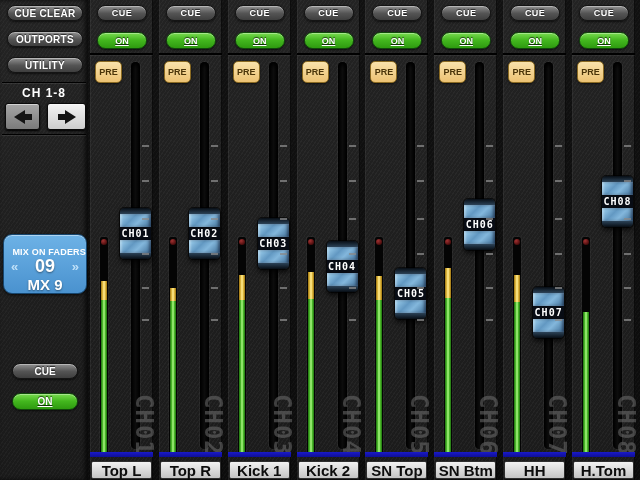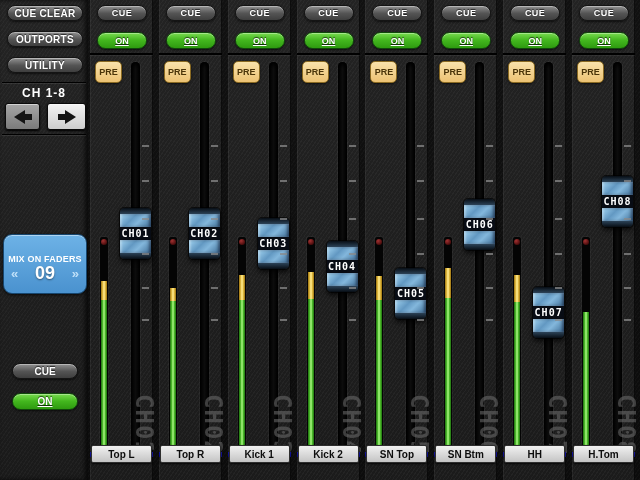--- a/index.html
+++ b/index.html
@@ -40,21 +40,21 @@
   .tri-l{width:0;height:0;border-top:7px solid transparent;border-bottom:7px solid transparent;border-right:11px solid #141414;}
   .tri-r{width:0;height:0;border-top:7px solid transparent;border-bottom:7px solid transparent;border-left:11px solid #141414;}
   .tail{width:7px;height:6px;background:#141414;}
 
   .mix-box{
     position:absolute;left:3px;top:234px;width:82px;height:58px;border-radius:9px;
     background:linear-gradient(#6db2e6,#4a92cf);border:1px solid #17466e;
     box-shadow:inset 0 1px 0 rgba(255,255,255,.45), 0 1px 3px rgba(0,0,0,.7);
     color:#fff;
   }
-  .mix-title{margin-top:19px;text-align:center;font-size:9px;font-weight:bold;letter-spacing:.2px;}
+  .mix-title{margin-top:12px;text-align:right;font-size:9px;font-weight:bold;letter-spacing:.2px;}
   .mix-row{display:flex;align-items:center;justify-content:space-between;padding:0 7px;height:19px;}
   .chev{color:#bfe0f8;font-size:13px;font-weight:bold;line-height:1;}
   .mix-num{font-size:18px;font-weight:bold;text-shadow:0 1px 2px rgba(0,0,0,.45);}
   .mix-name{text-align:center;font-size:15px;font-weight:bold;text-shadow:0 1px 2px rgba(0,0,0,.45);}
 
   .sends-btn{
     position:absolute;left:8px;top:308px;width:72px;height:36px;border-radius:9px;
     background:linear-gradient(#3179c7,#1d5299 50%,#17468a);border:1px solid #0b2c5c;
     box-shadow:inset 0 1px 0 rgba(255,255,255,.35), 0 1px 3px rgba(0,0,0,.7);
     color:#fff;font-size:10.5px;font-weight:bold;text-align:center;
@@ -118,23 +118,23 @@
     display:flex;align-items:center;justify-content:center;
   }
   .watermark{
     position:absolute;right:-3px;bottom:24px;
     writing-mode:vertical-rl;
     font-family:"DejaVu Sans Mono",monospace;font-weight:bold;font-size:24px;letter-spacing:1px;
     color:#6e6e6e;opacity:.55;line-height:1;
   }
   .color-bar{position:absolute;left:0;bottom:23px;width:63px;height:5px;}
   .name-box{
-    position:absolute;left:1px;bottom:17px;width:59px;height:16px;border-radius:2px;
+    position:absolute;left:1px;bottom:1px;width:59px;height:16px;border-radius:2px;
     background:linear-gradient(#f1f1f1,#c4c4c4);border:1px solid #2e2e2e;
-    color:#0d0d0d;font-size:10px;font-weight:bold;
+    color:#0d0d0d;font-size:15px;font-weight:bold;
     display:flex;align-items:center;justify-content:center;
     box-shadow:0 1px 2px rgba(0,0,0,.8);
   }
 </style>
 </head>
 <body>
 
 <div id="root">
 
   <aside id="sidebar">
@@ -159,20 +159,21 @@
     </div>
     <div class="sb-divider" style="top:134px"></div>
 
     <div class="mix-box">
       <div class="mix-title">MIX ON FADERS</div>
       <div class="mix-row">
         <span class="chev">«</span>
         <span class="mix-num">09</span>
         <span class="chev">»</span>
       </div>
+      <div class="mix-name">MX 9</div>
     </div>
 
     <div class="pill gray-pill sb-cue">CUE</div>
     <div class="pill green-pill sb-on">ON</div>
   </aside>
 
   <div id="strips">
       <section class="strip" style="left: 0px;">
     <div class="pill gray-pill strip-cue">CUE</div>
     <div class="pill green-pill strip-on">ON</div>

